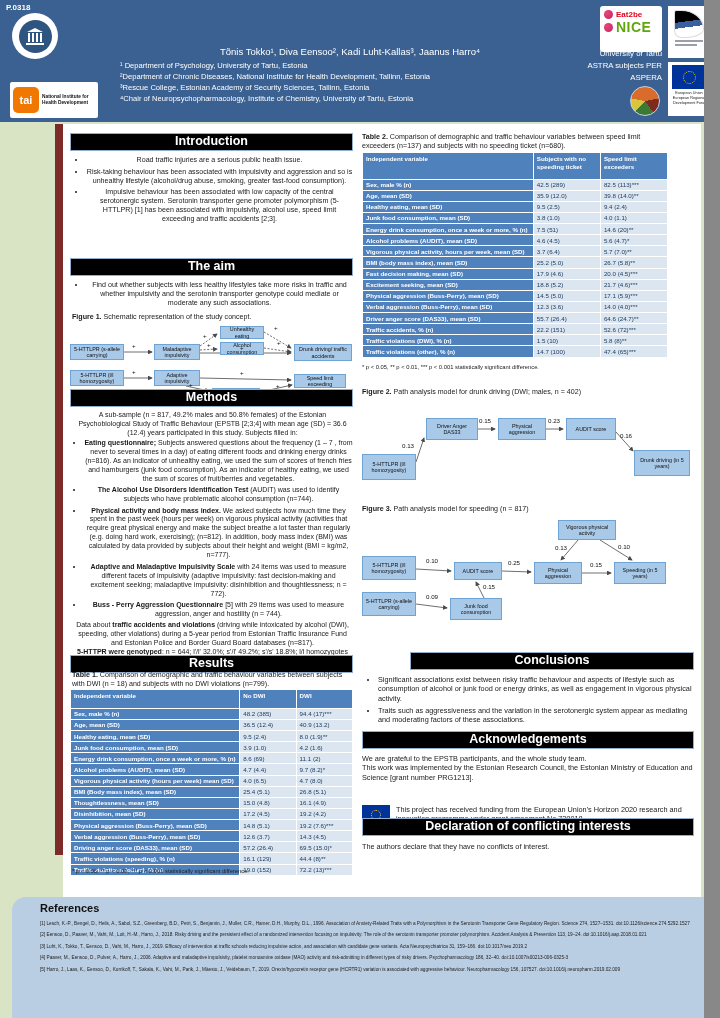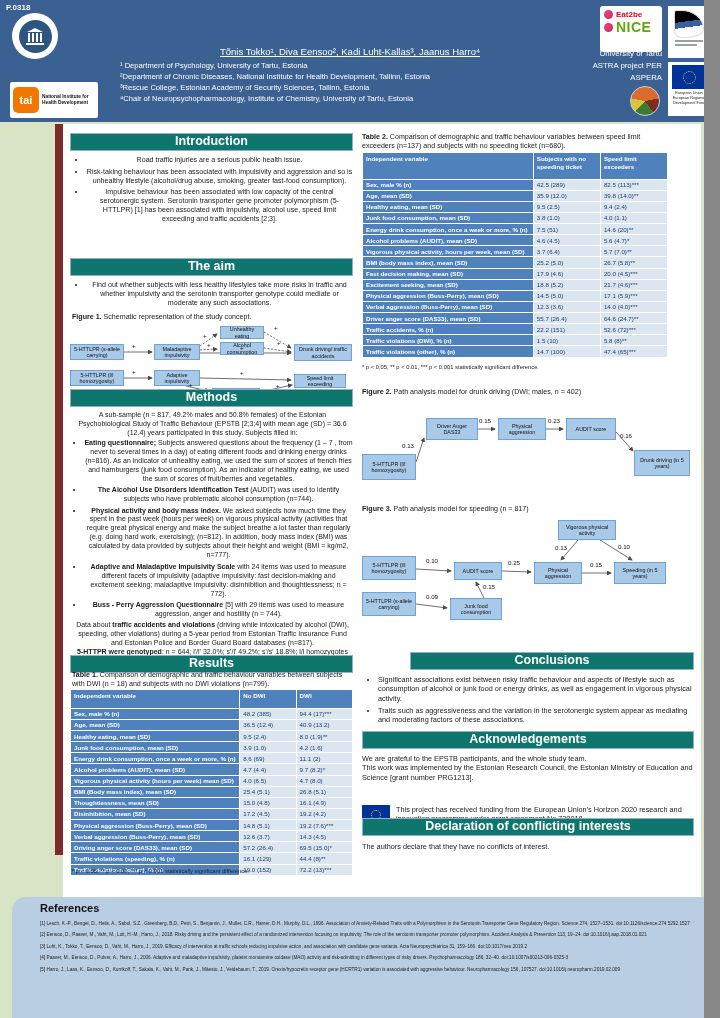--- a/index.html
+++ b/index.html
@@ -18,21 +18,21 @@
   .seal-cols { display: flex; gap: 1.5px; }
   .seal-cols i { width: 2.5px; height: 9px; background: #fff; }
   .seal-base { width: 18px; height: 2px; background: #fff; }
   .tai { position: absolute; left: 10px; top: 82px; width: 88px; height: 36px; background: #fff; border-radius: 2px;
          display: flex; align-items: center; gap: 3px; padding: 3px; }
   .tai-mark { width: 26px; height: 26px; flex: 0 0 26px; background: #f07800; border-radius: 5px; color: #fff;
               font-weight: bold; font-size: 11px; display: flex; align-items: center; justify-content: center; }
   .tai-text { font-size: 4.8px; color: #111; line-height: 1.3; font-weight: bold; }
   .hdr-title { position: absolute; left: 120px; top: 7px; width: 460px; text-align: center;
                font-size: 13.5px; font-weight: bold; line-height: 1.3; }
-  .hdr-authors { position: absolute; left: 120px; top: 46px; width: 460px; text-align: center; font-size: 9.5px; text-decoration: underline; }
+  .hdr-authors { position: absolute; left: 120px; top: 46px; width: 460px; text-align: center; font-size: 9.5px; }
   .hdr-affils { position: absolute; left: 120px; top: 60px; width: 460px; text-align: left; font-size: 7.6px; line-height: 1.45; }
   .hdr-right { position: absolute; left: 545px; top: 48px; width: 117px; text-align: right; font-size: 7.8px; line-height: 1.55; }
   .eat2be { position: absolute; left: 600px; top: 6px; width: 62px; height: 46px; background: #fff; border-radius: 3px; padding: 4px 4px; }
   .e2-row { display: flex; align-items: center; gap: 3px; }
   .e2-ic { width: 9px; height: 9px; border-radius: 50%; background: radial-gradient(circle at 35% 35%, #e8447a, #c22360); flex: 0 0 9px; }
   .e2-top { font-size: 8px; font-weight: bold; color: #e2001a; }
   .e2-nice { font-size: 14px; font-weight: bold; color: #61a60e; letter-spacing: .5px; }
   .ee-box { position: absolute; left: 668px; top: 6px; width: 42px; height: 52px; background: #fff; padding: 3px; }
   .ee-bird { width: 30px; height: 28px; margin: 1px auto 2px;
              background: linear-gradient(172deg, #000 40%, #3a5fa0 40% 60%, #fff 60%);
@@ -46,21 +46,21 @@
             border: 1px solid #c7d2e2;
             background: conic-gradient(#d96c2c 0 22%, #7c2b1e 22% 40%, #3c7a33 40% 62%, #d8c53c 62% 78%, #d96c2c 78% 100%); }
 
   
   .panel { position: absolute; left: 63px; top: 124px; width: 638px; height: 773px; background: #fff; }
   .stripe { position: absolute; left: 55px; top: 124px; width: 8px; height: 731px; background: #7d2b28; }
   .col-l { position: absolute; left: 70px; top: 130px; width: 283px; height: 762px; }
   .col-r { position: absolute; left: 362px; top: 130px; width: 332px; height: 762px; }
   .abs { position: absolute; }
 
-  .bar { position: absolute; left: 0; right: 0; height: 18px; background: #0f766e; border: 1px solid #94aecd;
+  .bar { position: absolute; left: 0; right: 0; height: 18px; background: #000000; border: 1px solid #94aecd;
          color: #fff; font-weight: bold; font-size: 12.5px; text-align: center; line-height: 15px; }
   .txt { font-size: 7.1px; line-height: 1.28; color: #1a1a1a; text-align: center; }
   .txt2 { font-size: 7.3px; line-height: 1.3; color: #1a1a1a; }
   ul.bullets { margin: 0; padding-left: 12px; }
   ul.bullets li { margin-bottom: 2.5px; }
   .cap { font-size: 7.1px; color: #1a1a1a; line-height: 1.25; }
   .cap b { font-weight: bold; }
 
   table { border-collapse: collapse; width: 100%; font-size: 6.2px; table-layout: fixed; }
   th { background: #4f81bd; color: #fff; text-align: left; vertical-align: top; padding: 2px 3px 8px;
@@ -115,21 +115,21 @@
 
     <div>¹ Department of Psychology, University of Tartu, Estonia</div>
         <div>²Department of Chronic Diseases, National Institute for Health Development, Tallinn, Estonia</div>
         <div>³Rescue College, Estonian Academy of Security Sciences, Tallinn, Estonia</div>
         <div>⁴Chair of Neuropsychopharmacology, Institute of Chemistry, University of Tartu, Estonia</div>
       </div>
 
     <div class="hdr-right">
 
     <div>University of Tartu</div>
-        <div>ASTRA project PER</div>
+        <div>ASTRA subjects PER</div>
         <div>ASPERA</div>
       </div>
 
     <div class="eat2be">
       <div class="e2-row">
           <span class="e2-ic"></span>
         <span class="e2-top">Eat2be</span>
         </div>
       <div class="e2-row">
           <span class="e2-ic"></span>

